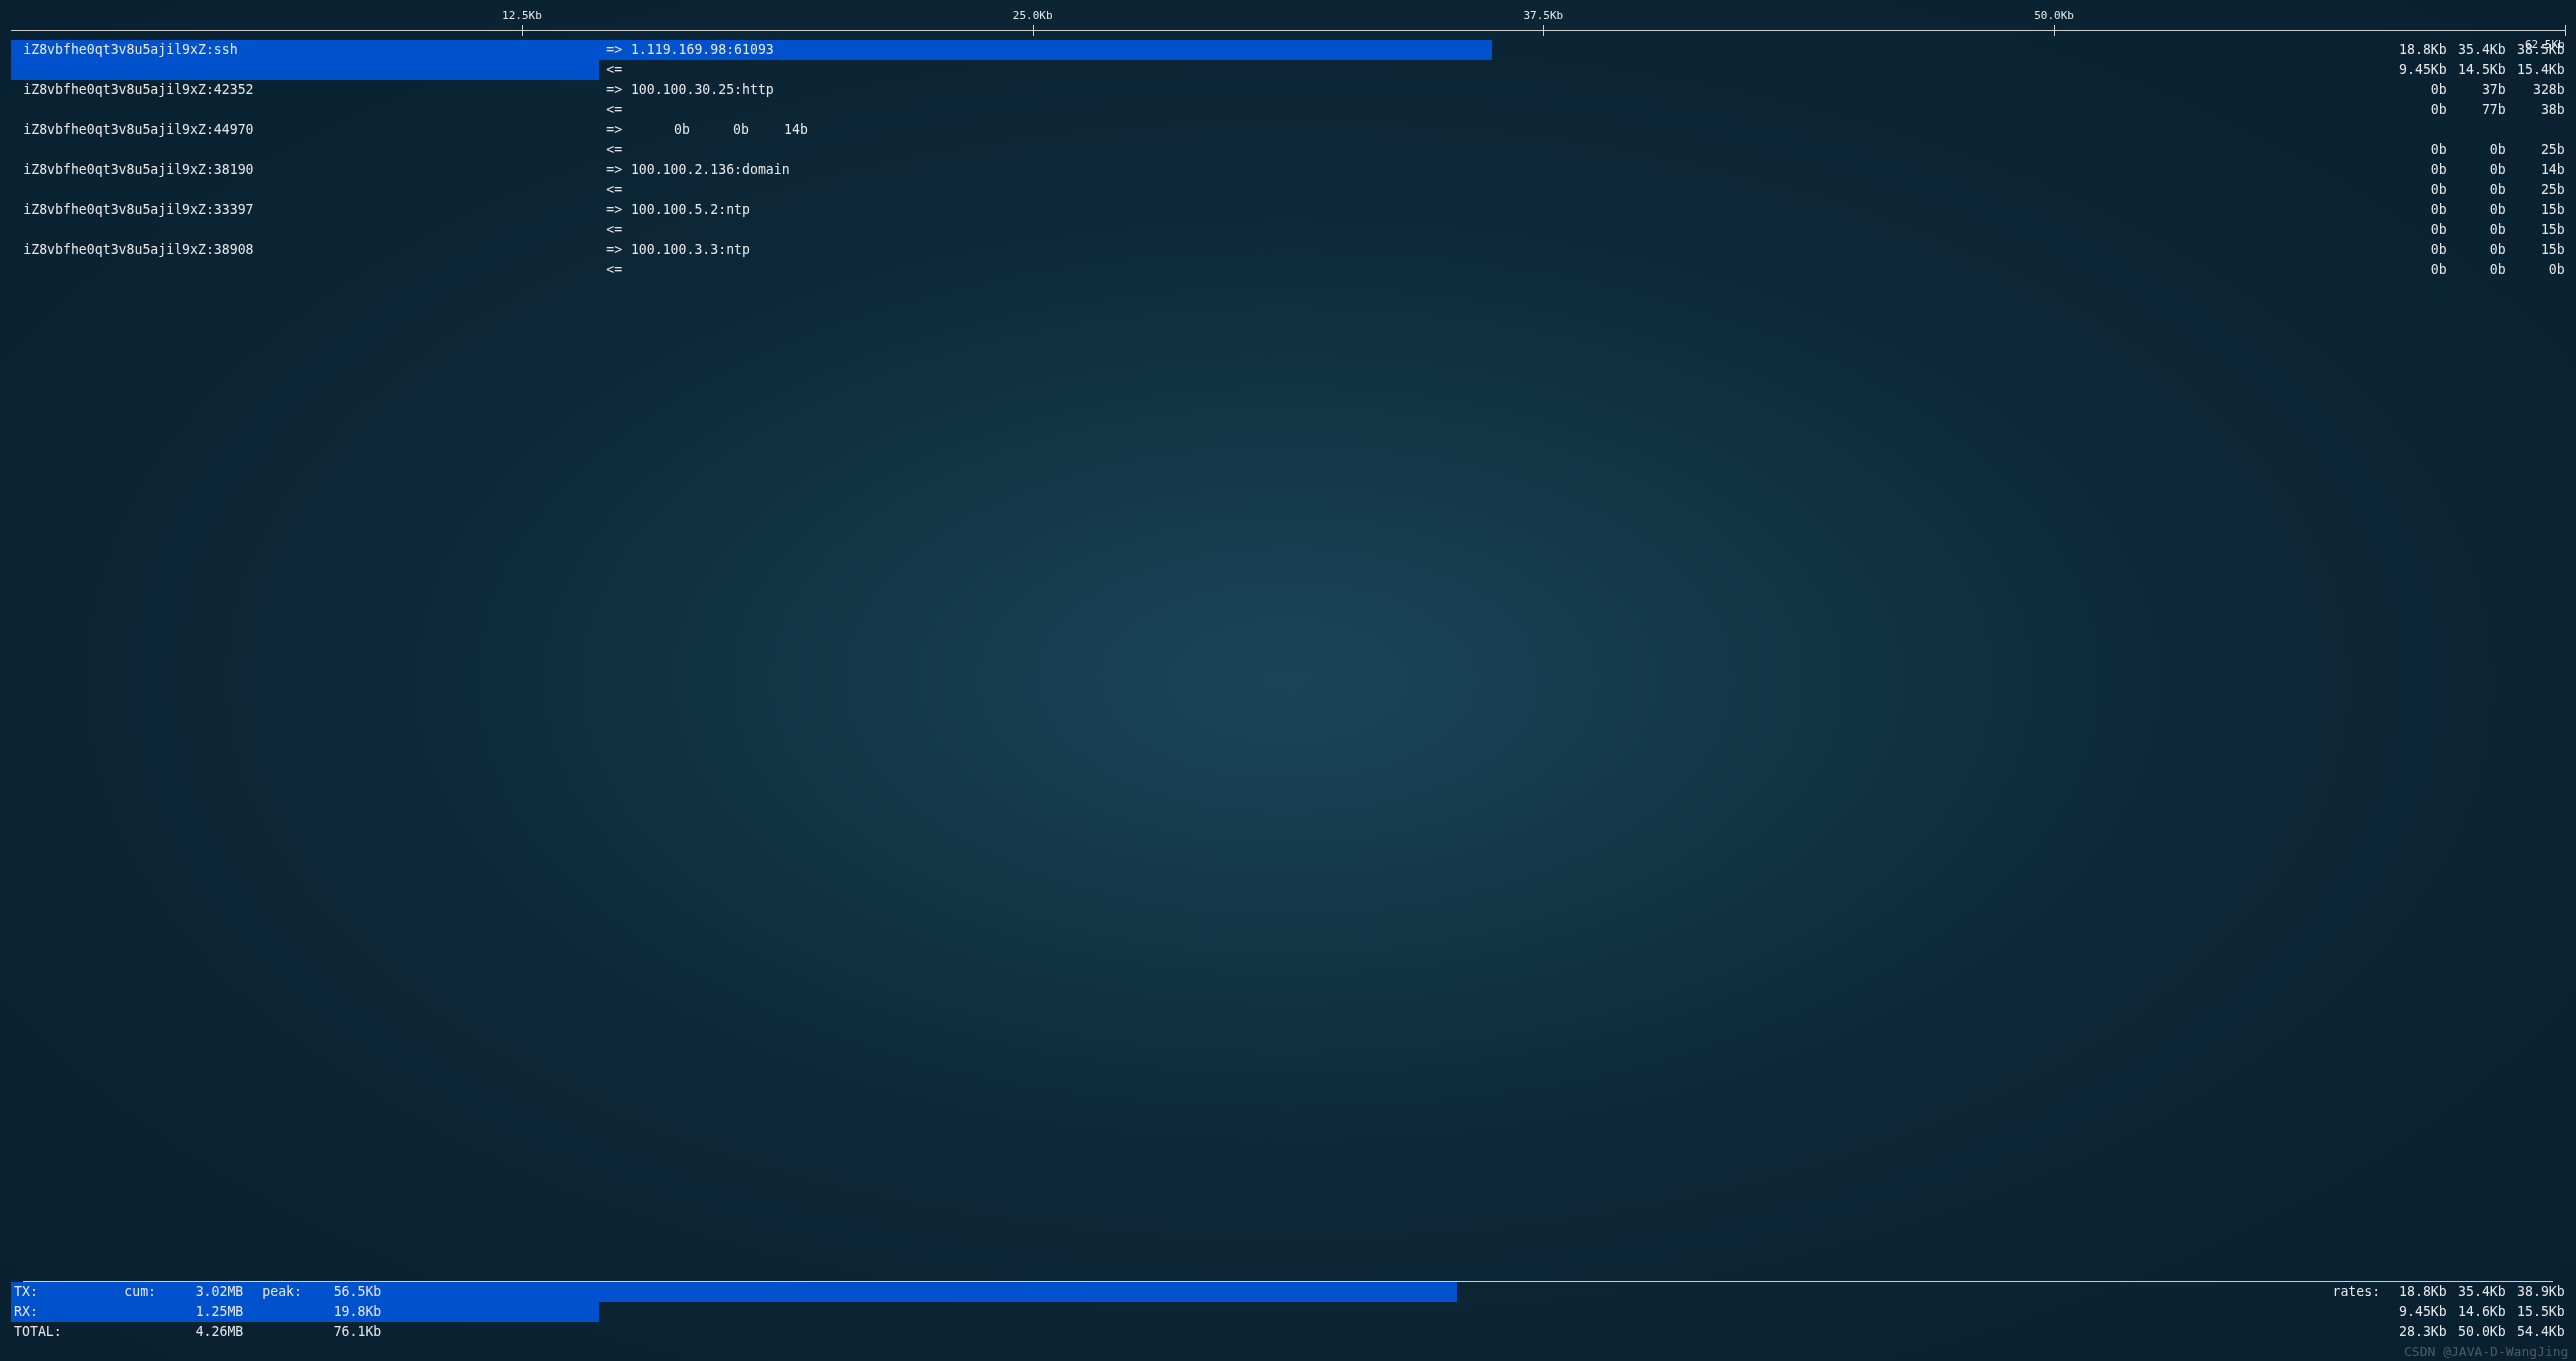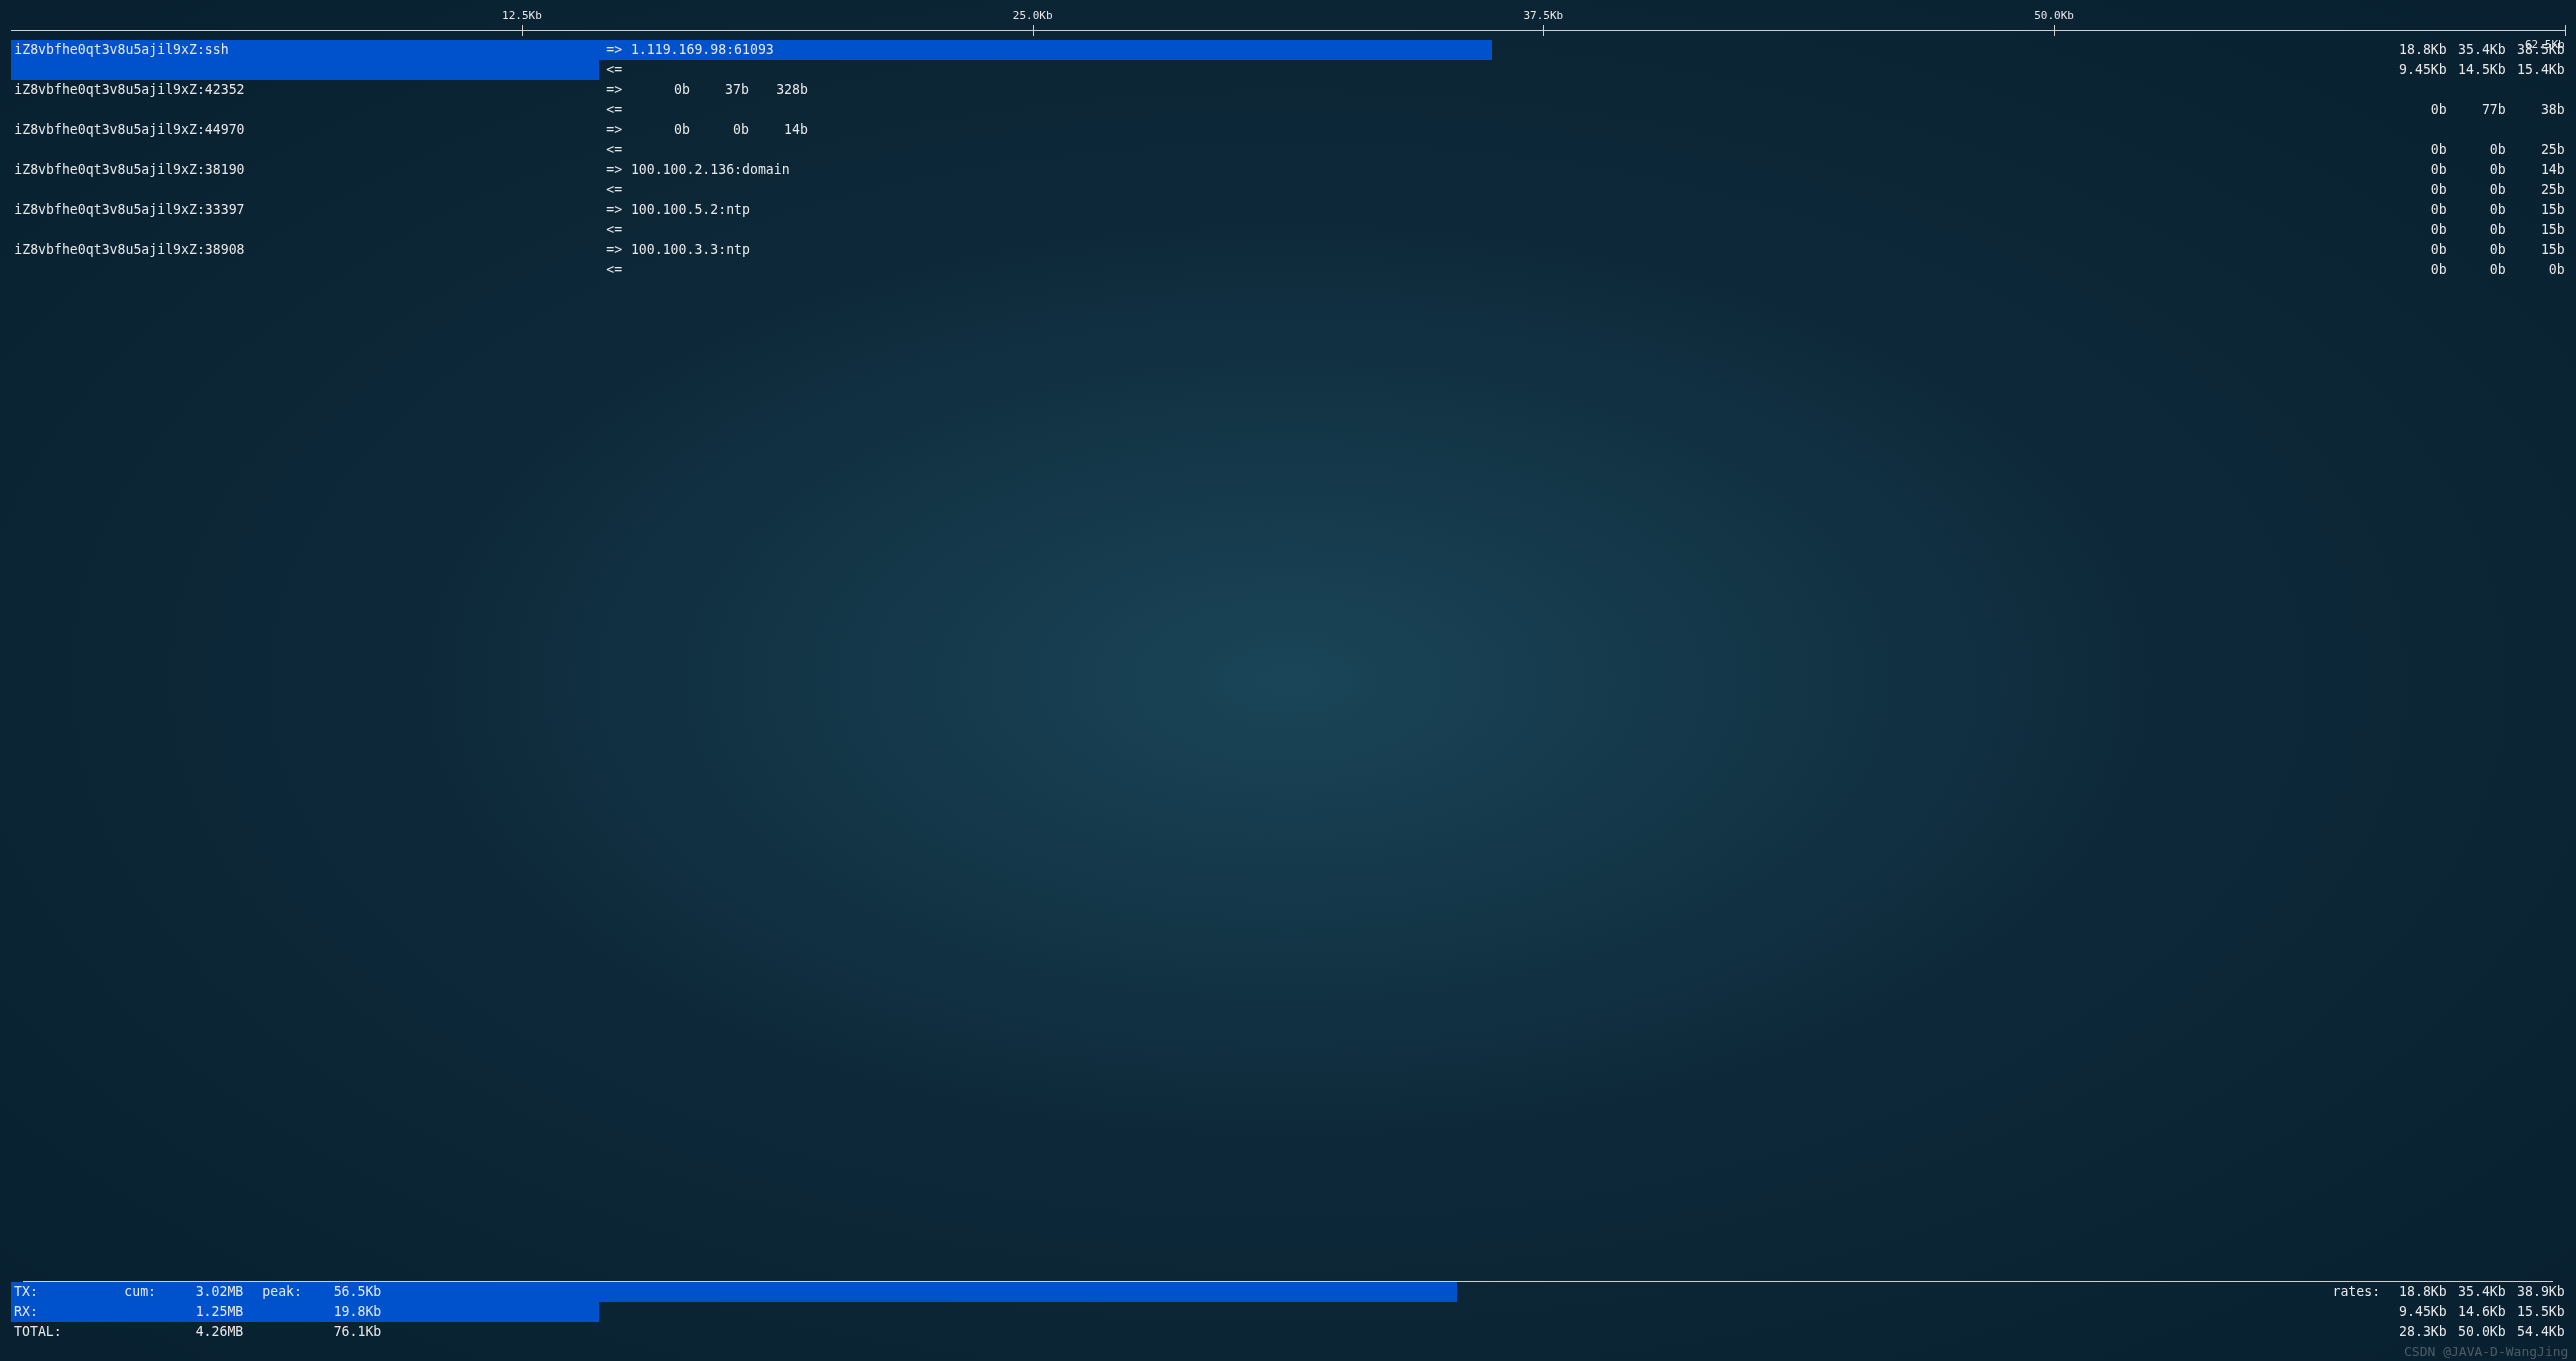--- a/index.html
+++ b/index.html
@@ -57,21 +57,21 @@
     top: 0;
     bottom: 0;
     background: #0052cc;
     z-index: 0;
   }
   .row-txt {
     position: relative;
     z-index: 1;
     display: flex;
   }
-  .col-host { width: 595px; padding-left: 3px; }
+  .col-host { width: 595px; padding-left: 12px; }
   .col-arrow { width: 24.6px; }
   .col-remote { flex: 1; }
   .col-rate { width: 59px; text-align: right; }
   .divider {
     margin: 0 11.3px;
     height: 0.9px;
     background: #d0d0d0;
   }
   .bottom {
     position: absolute;
@@ -151,20 +151,21 @@
       <div class="col-remote"></div>
       <div class="col-rate">9.45Kb</div>
       <div class="col-rate">14.5Kb</div>
       <div class="col-rate">15.4Kb</div>
     </div>
     </div>
     <div class="conn-row">
       <div class="row-txt">
       <div class="col-host">iZ8vbfhe0qt3v8u5ajil9xZ:42352</div>
       <div class="col-arrow">=&gt;</div>
+      <div class="col-remote">100.100.30.25:http</div>
       <div class="col-rate">0b</div>
       <div class="col-rate">37b</div>
       <div class="col-rate">328b</div>
     </div>
     </div>
     <div class="conn-row">
       <div class="row-txt">
       <div class="col-host"></div>
       <div class="col-arrow">&lt;=</div>
       <div class="col-remote"></div>

